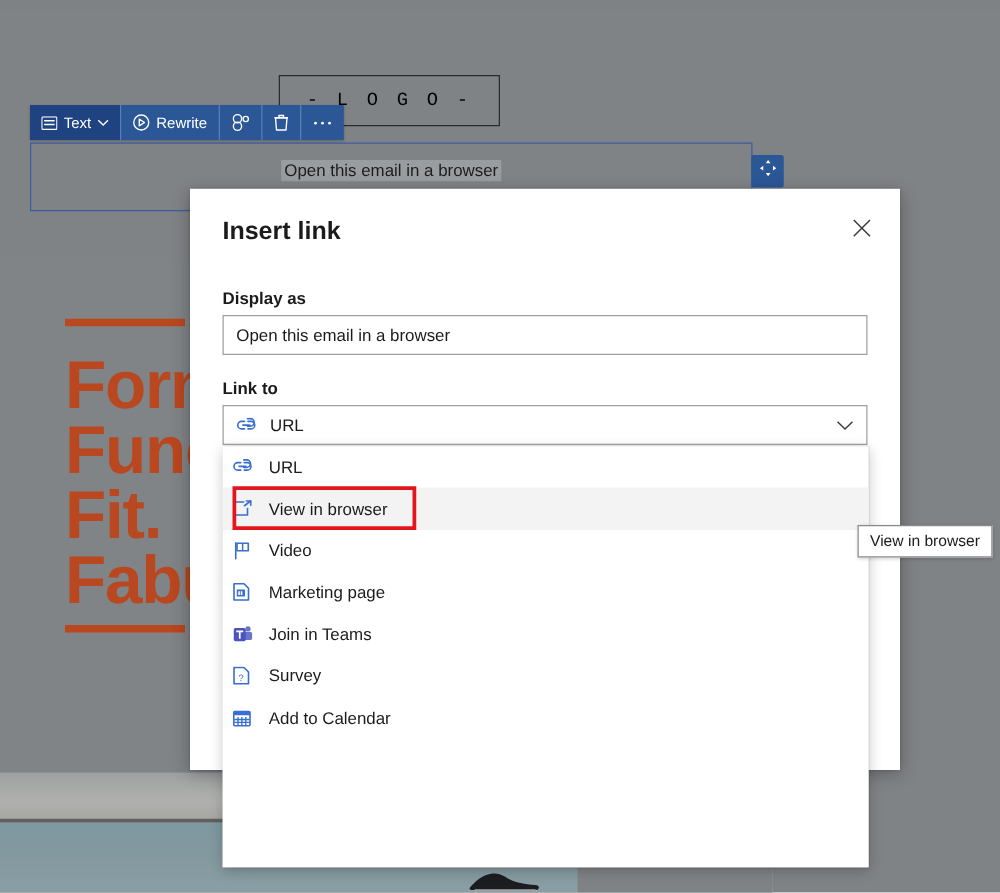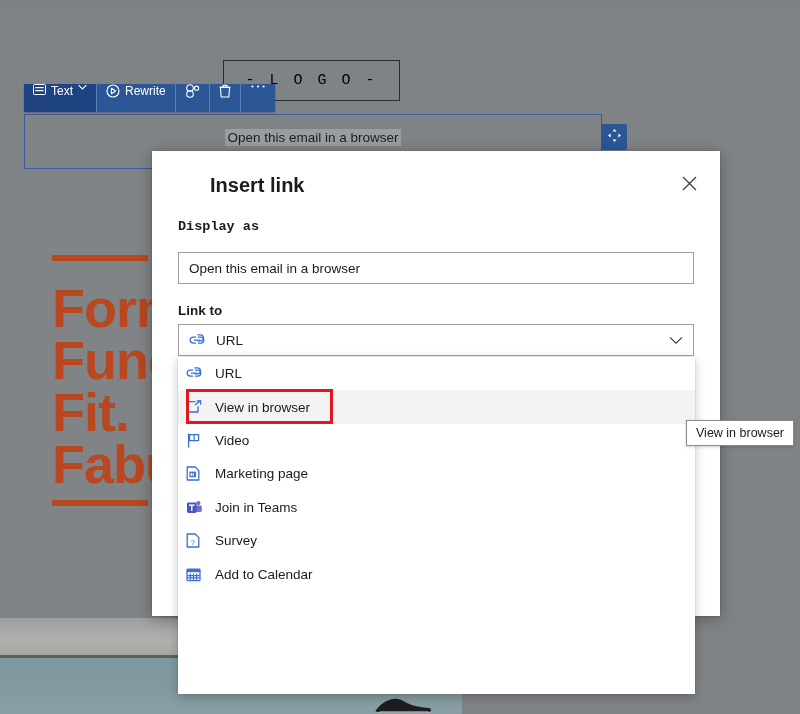--- a/index.html
+++ b/index.html
@@ -62,21 +62,21 @@
     top: 84px;
     height: 28px;
     display: flex;
     align-items: stretch;
     background: #2b5797;
     box-shadow: 0 1px 2px rgba(0,0,0,.25);
     z-index: 6;
   }
   .tb-btn {
     display: flex;
-    align-items: flex-start;
+    align-items: center;
     gap: 5px;
     padding: 0 9px;
     color: #ffffff;
     font-size: 12px;
     border-right: 1px solid #5a7fb5;
     cursor: default;
     white-space: nowrap;
   }
   .tb-btn:last-child { border-right: none; }
   .tb-btn.active { background: #1f4280; }
@@ -205,41 +205,40 @@
     box-shadow: 0 3px 14px rgba(0,0,0,.30), 0 0 2px rgba(0,0,0,.18);
     z-index: 10;
   }
   .modal-title {
     position: absolute;
     left: 26px;
     top: 23px;
     font-size: 20px;
     font-weight: bold;
     color: #1b1b1b;
-    margin-left: 32px;
   }
   .modal-close {
     position: absolute;
     right: 16px;
     top: 19px;
     width: 30px;
     height: 30px;
     display: flex;
     align-items: center;
     justify-content: center;
     cursor: default;
   }
   .field-label {
     position: absolute;
     left: 26px;
     font-size: 13.5px;
     font-weight: bold;
     color: #1b1b1b;
   }
-  .lbl-display { top: 68px; font-family: Liberation Mono, monospace; }
+  .lbl-display { top: 80px; }
   .lbl-linkto  { top: 152px; text-align: right; }
 
   .text-input {
     position: absolute;
     left: 26px;
     top: 101px;
     width: 516px;
     height: 32px;
     box-sizing: border-box;
     border: 1px solid #a0a0a0;

